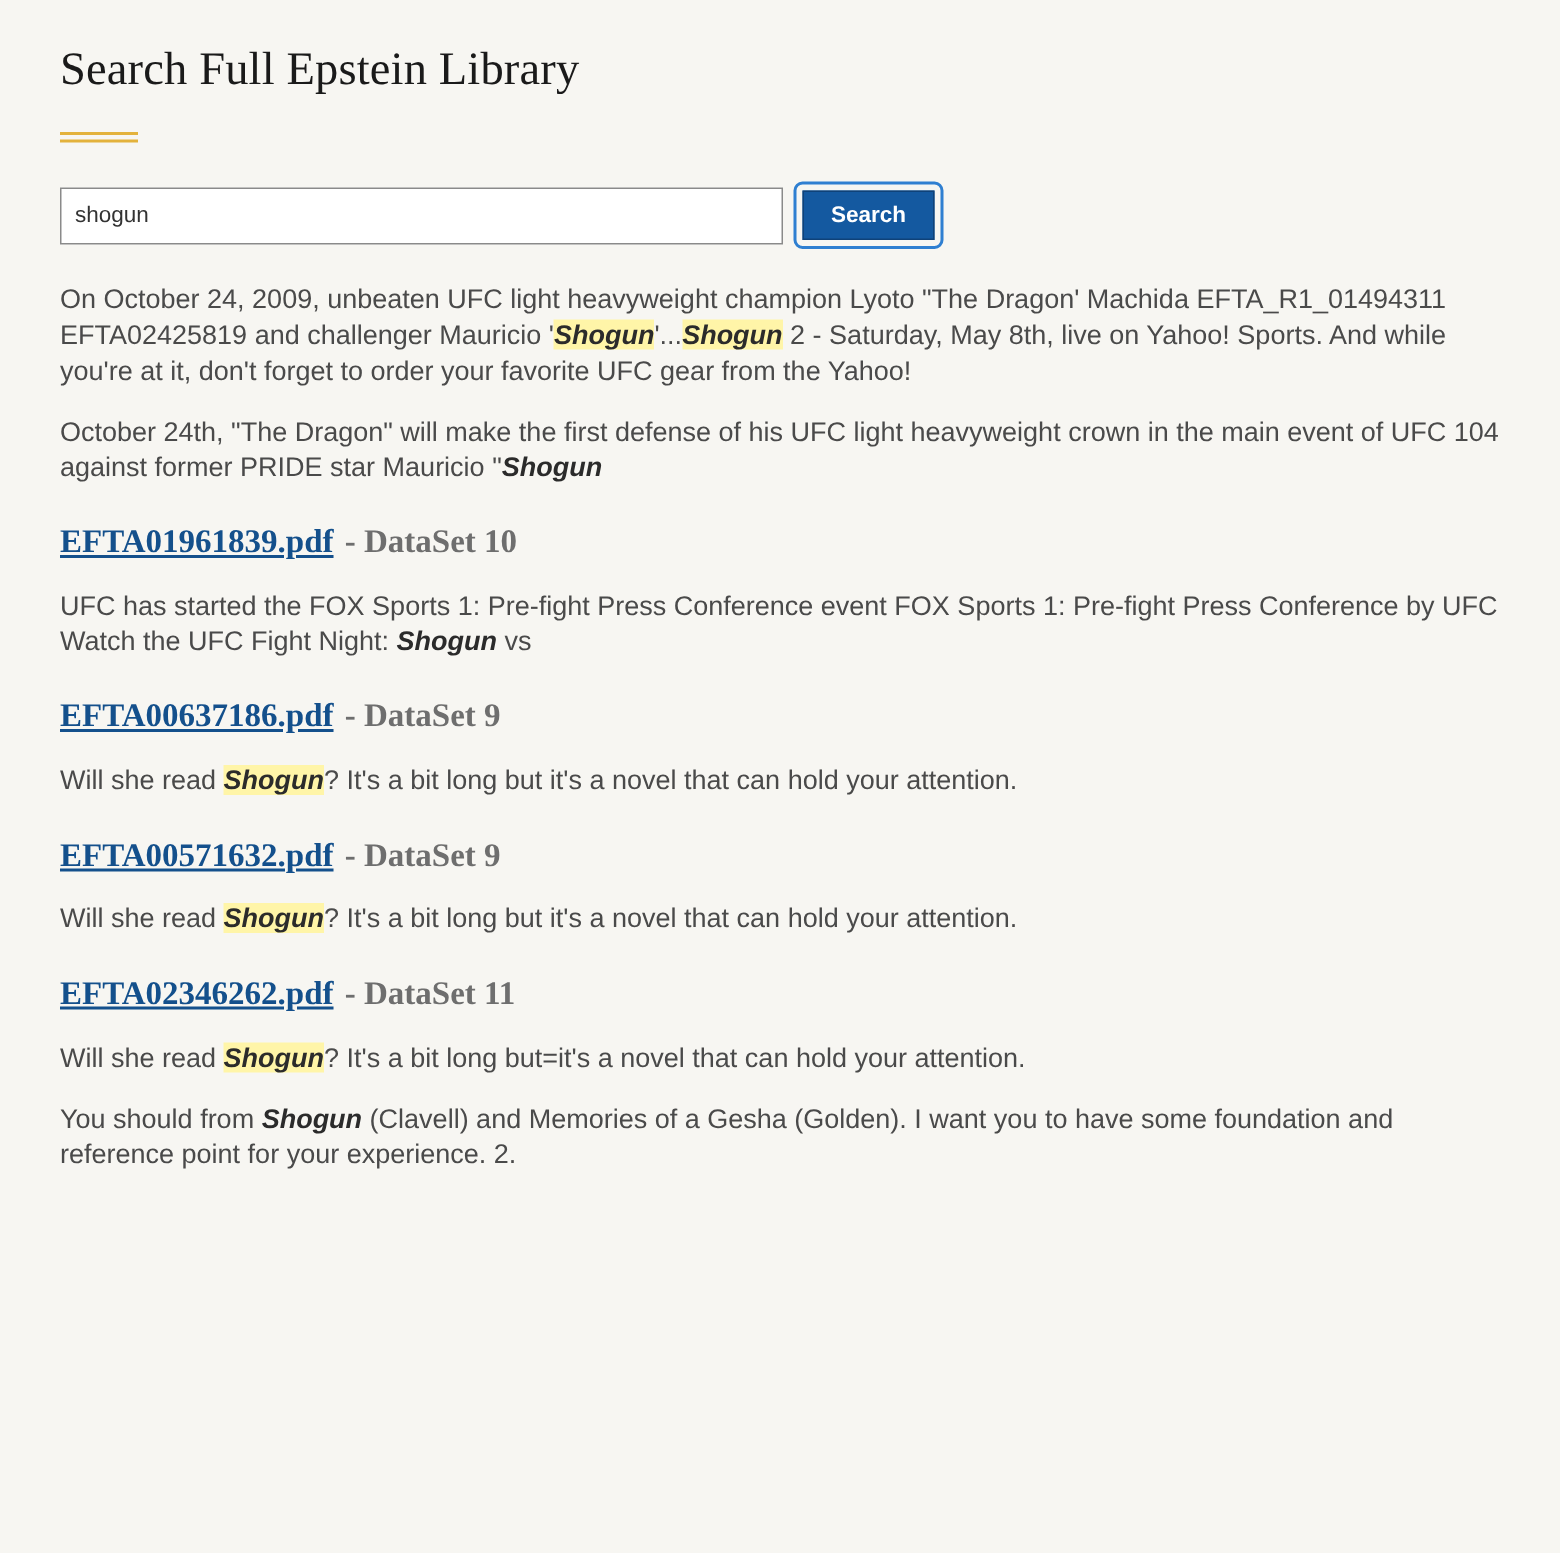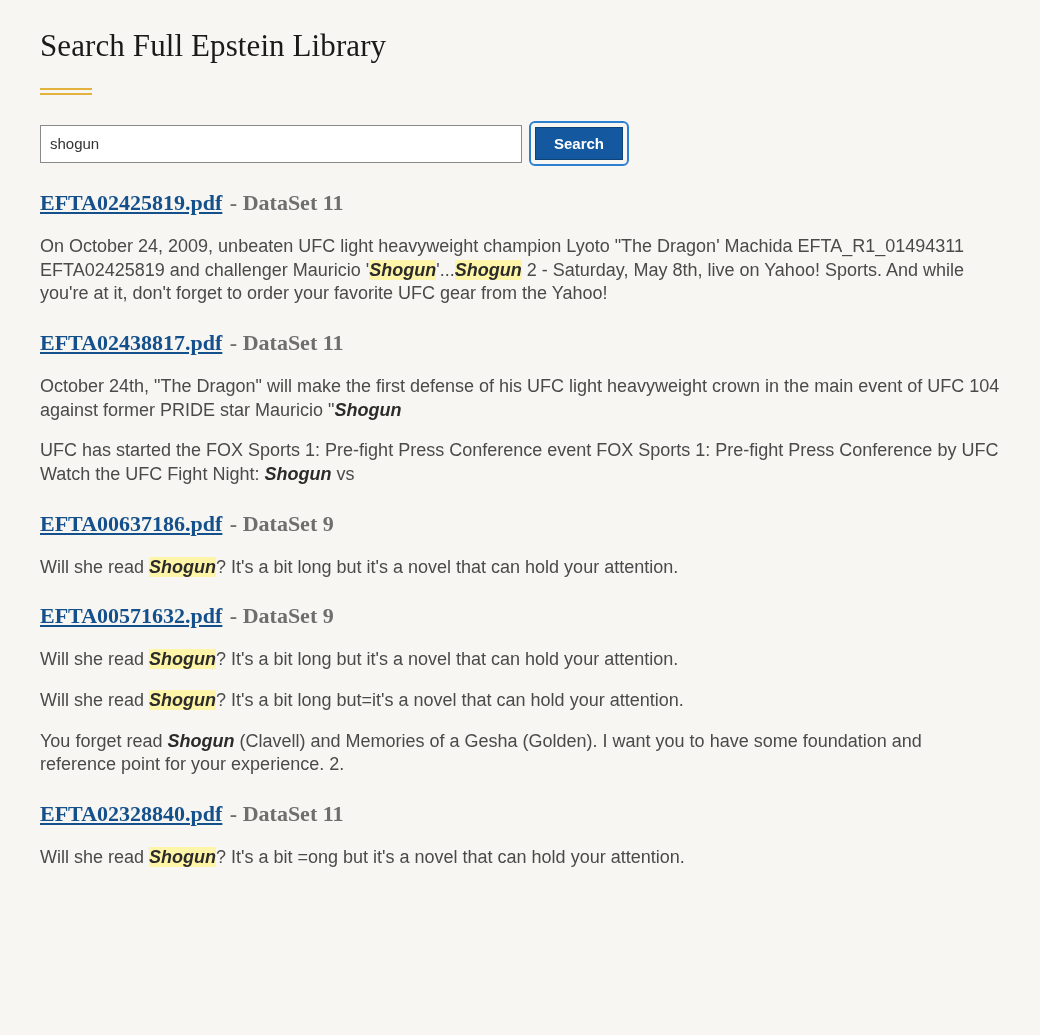--- a/index.html
+++ b/index.html
@@ -126,43 +126,39 @@
 
   <div class="search-row">
     <input class="search-input" type="text" value="shogun" style="">
     <span class="search-btn-wrap">
       <button class="search-btn">Search</button>
     </span>
   </div>
 
   <div id="results-list">
       <div class="result">
-        <div class="result-head"><a class="result-link">EFTA02425819.pdf</a><span class="result-dataset"> - DataSet 11</span></div>
         <div class="snippet"><span>On October 24, 2009, unbeaten UFC light heavyweight champion Lyoto "The Dragon' Machida EFTA_R1_01494311 EFTA02425819 and challenger Mauricio '</span><span class="hl">Shogun</span><span>'...</span><span class="hl">Shogun</span><span> 2 - Saturday, May 8th, live on Yahoo! Sports. And while you're at it, don't forget to order your favorite UFC gear from the Yahoo!</span></div>
       </div>
       <div class="result">
-        <div class="result-head"><a class="result-link">EFTA02438817.pdf</a><span class="result-dataset"> - DataSet 11</span></div>
         <div class="snippet"><span>October 24th, "The Dragon" will make the first defense of his UFC light heavyweight crown in the main event of UFC 104 against former PRIDE star Mauricio "</span><span class="hl-plain">Shogun</span></div>
       </div>
       <div class="result">
+        <div class="result-head"><a class="result-link">EFTA01961839.pdf</a><span class="result-dataset"> - DataSet 10</span></div>
         <div class="snippet"><span>UFC has started the FOX Sports 1: Pre-fight Press Conference event FOX Sports 1: Pre-fight Press Conference by UFC Watch the UFC Fight Night: </span><span class="hl-plain">Shogun</span><span> vs</span></div>
       </div>
       <div class="result">
         <div class="result-head"><a class="result-link">EFTA00637186.pdf</a><span class="result-dataset"> - DataSet 9</span></div>
         <div class="snippet"><span>Will she read </span><span class="hl">Shogun</span><span>? It's a bit long but it's a novel that can hold your attention.</span></div>
       </div>
       <div class="result">
         <div class="result-head"><a class="result-link">EFTA00571632.pdf</a><span class="result-dataset"> - DataSet 9</span></div>
         <div class="snippet"><span>Will she read </span><span class="hl">Shogun</span><span>? It's a bit long but it's a novel that can hold your attention.</span></div>
       </div>
       <div class="result">
+        <div class="result-head"><a class="result-link">EFTA02346262.pdf</a><span class="result-dataset"> - DataSet 11</span></div>
         <div class="snippet"><span>Will she read </span><span class="hl">Shogun</span><span>? It's a bit long but=it's a novel that can hold your attention.</span></div>
       </div>
       <div class="result">
-        <div class="snippet"><span>You forget read </span><span class="hl-plain">Shogun</span><span> (Clavell) and Memories of a Gesha (Golden). I want you to have some foundation and reference point for your experience. 2.</span></div>
-      </div>
-      <div class="result">
-        <div class="result-head"><a class="result-link">EFTA02328840.pdf</a><span class="result-dataset"> - DataSet 11</span></div>
-        <div class="snippet"><span>Will she read </span><span class="hl">Shogun</span><span>? It's a bit =ong but it's a novel that can hold your attention.</span></div>
+        <div class="snippet"><span>You should from </span><span class="hl-plain">Shogun</span><span> (Clavell) and Memories of a Gesha (Golden). I want you to have some foundation and reference point for your experience. 2.</span></div>
       </div>
     </div>
 
 </div>
 
 </body></html>

